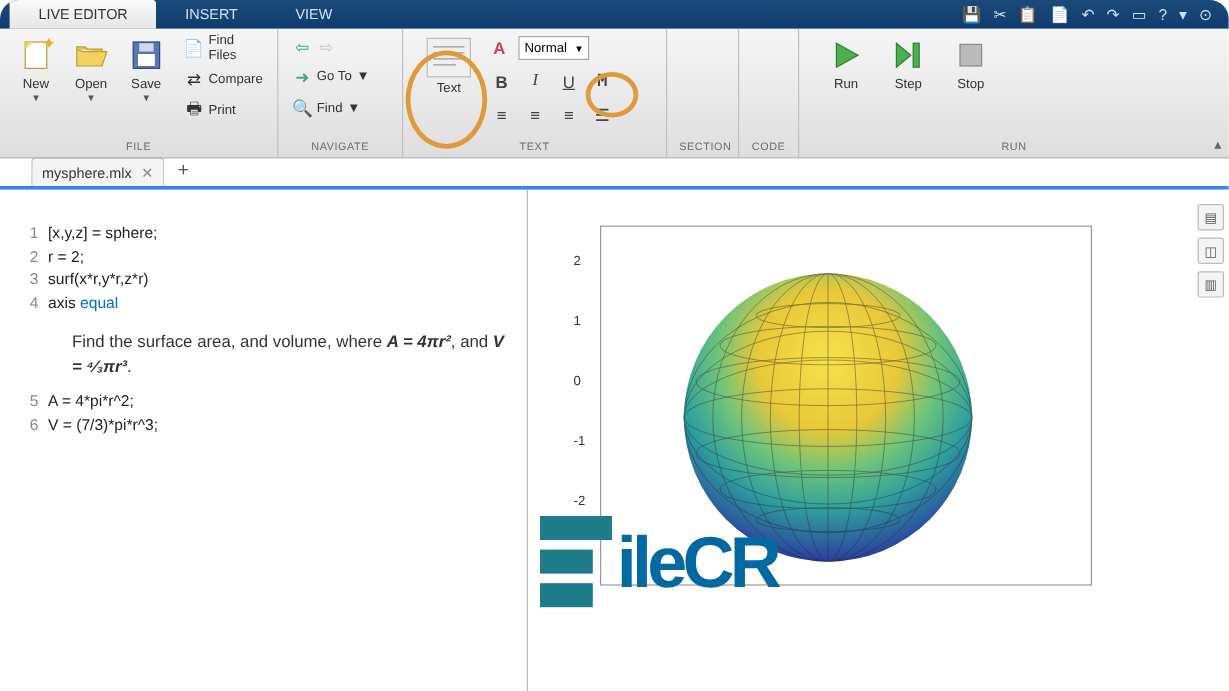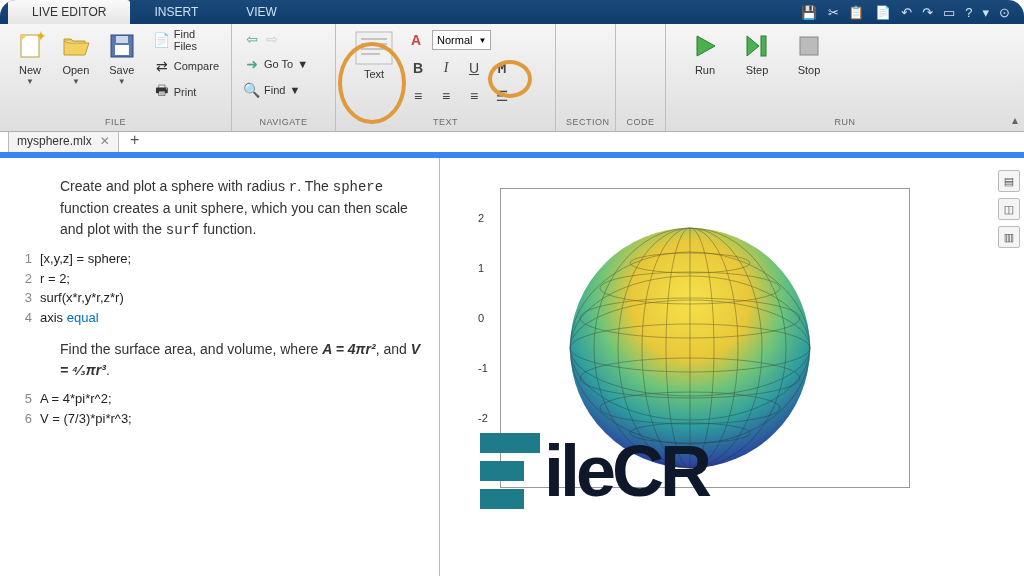--- a/index.html
+++ b/index.html
@@ -87,24 +87,24 @@
   position:absolute;
   border:4px solid #e09a3c;
   border-radius: 50%;
   pointer-events:none;
 }
 
 
 .doctab-bar {
   height: 26px;
   background:#fff;
-  border-bottom:6px solid #3b82f6;
+  border-bottom:3px solid #3b82f6;
   display:flex;
   align-items:flex-end;
-  padding-left:8px;
+  padding-left:26px;
 }
 .doctab {
   height:24px;
   border:1px solid #bbb;
   border-bottom:none;
   border-top-left-radius:4px;border-top-right-radius:4px;
   background:#f4f4f4;
   padding:0 8px;
   display:flex;align-items:center;gap:8px;
   font-size:12px;color:#333;
@@ -129,24 +129,24 @@
   width:410px; height:300px;
   border:1px solid #999;
   background:#fff;
 }
 .ytick { position:absolute; left:38px; font-size:11px; color:#333; transform:translateY(-50%);}
 .sphere-svg { position:absolute; left:110px; top:50px;}
 
 
 .watermark {
   position:absolute;
-  left:480px; top:430px;
-  font-size:72px;
+  left:450px; top:430px;
+  font-size:60px;
   font-weight:900;
-  color:#0f172a;
+  color:#0369a1;
   letter-spacing:-4px;
   font-family: Arial, sans-serif;
   display:flex; align-items:center;
 }
 .wm-bars { display:inline-flex; flex-direction:column; gap:8px; margin-right:4px;}
 .wm-bars div { width:60px; height:20px; background:#1d7b8a;}
 .wm-bars div:nth-child(2){width:44px;}
 .wm-bars div:nth-child(3){width:44px;}
 
 
@@ -340,23 +340,20 @@
 <div class="doctab-bar">
   <div class="doctab">
     <span>mysphere.mlx</span>
     <span class="close">✕</span>
   </div>
   <div class="addtab">+</div>
 </div>
 
 <div class="workspace">
   <div class="editor-pane">
-    <p style="padding-left:48px;">
-      <span>Create and plot a sphere with radius </span><span class="mono">r</span><span>. The </span><span class="mono">sphere</span><span> function creates a unit sphere, which you can then scale and plot with the </span><span class="mono">surf</span><span> function.</span>
-    </p>
     <div class="code-block">
       <div class="gutter">
         <div>1</div>
           <div>2</div>
           <div>3</div>
           <div>4</div>
       </div>
       <div class="code">
         <div>[x,y,z] = sphere;</div>
         <div>r = 2;</div>

